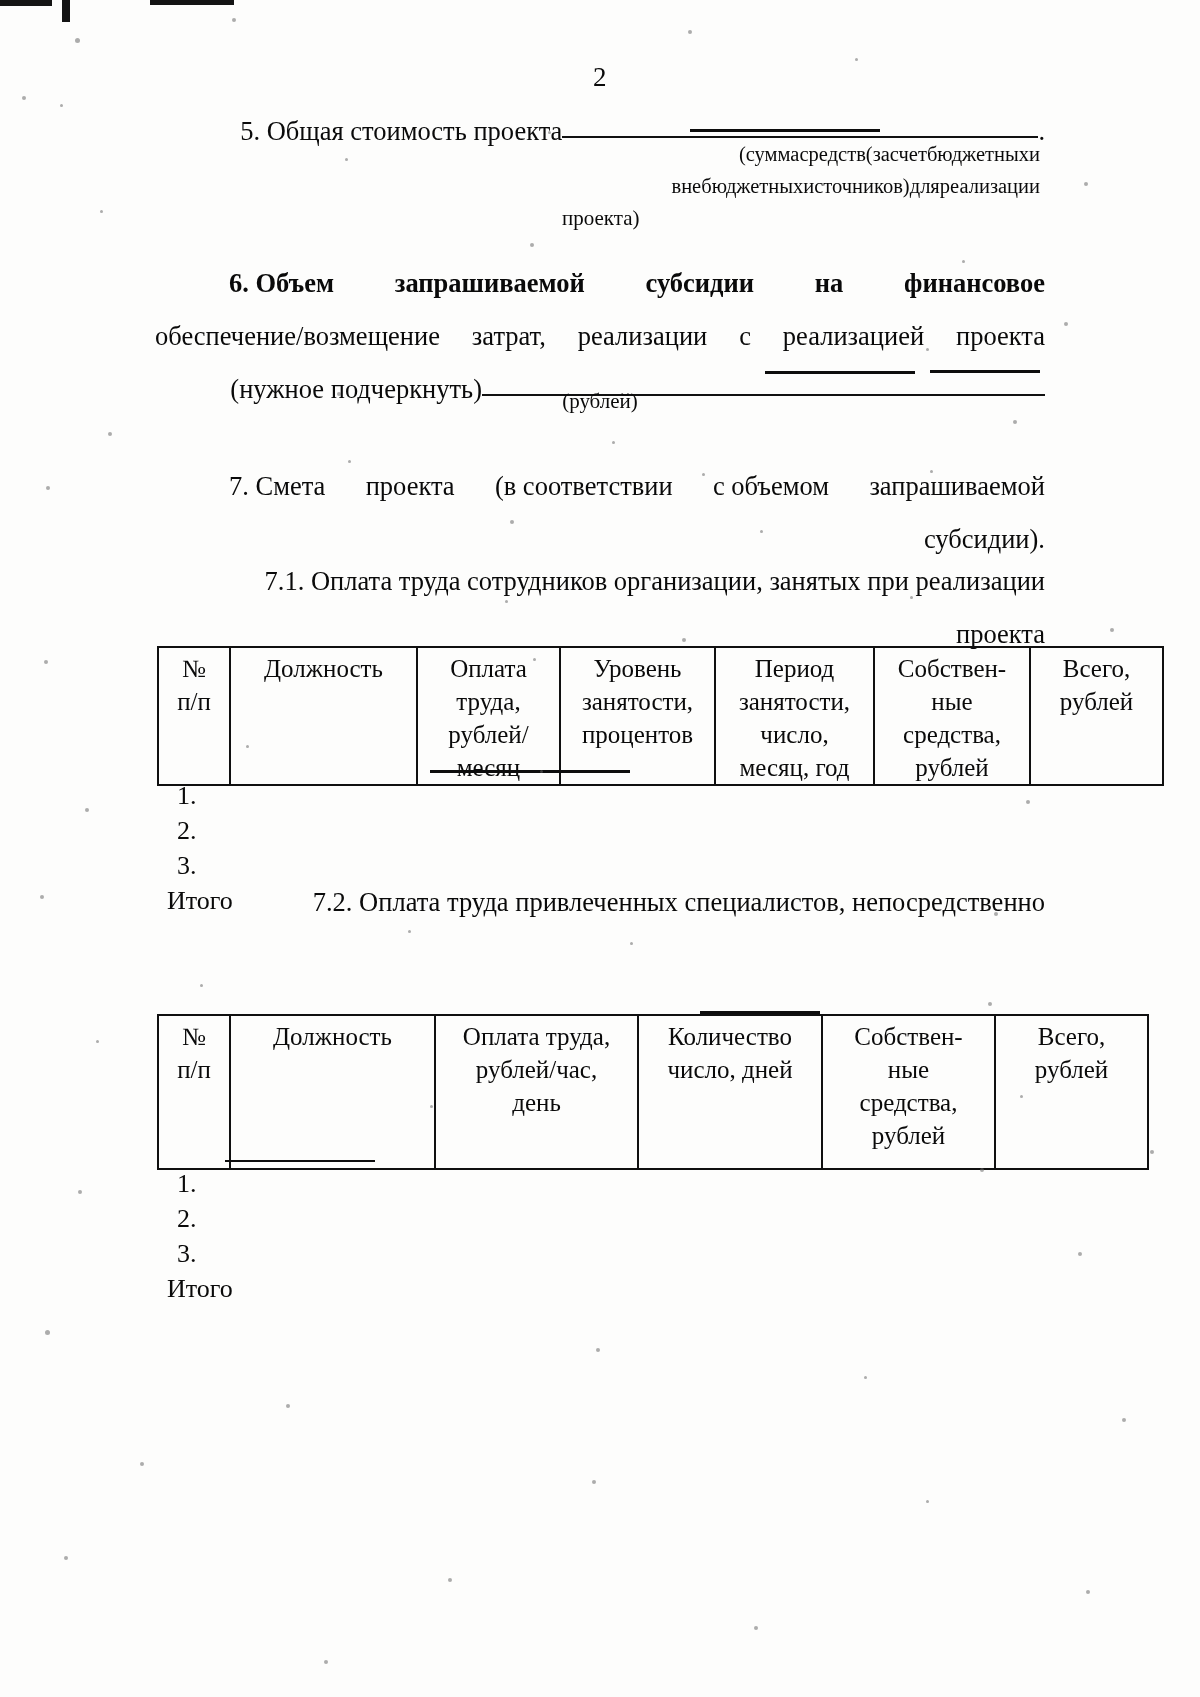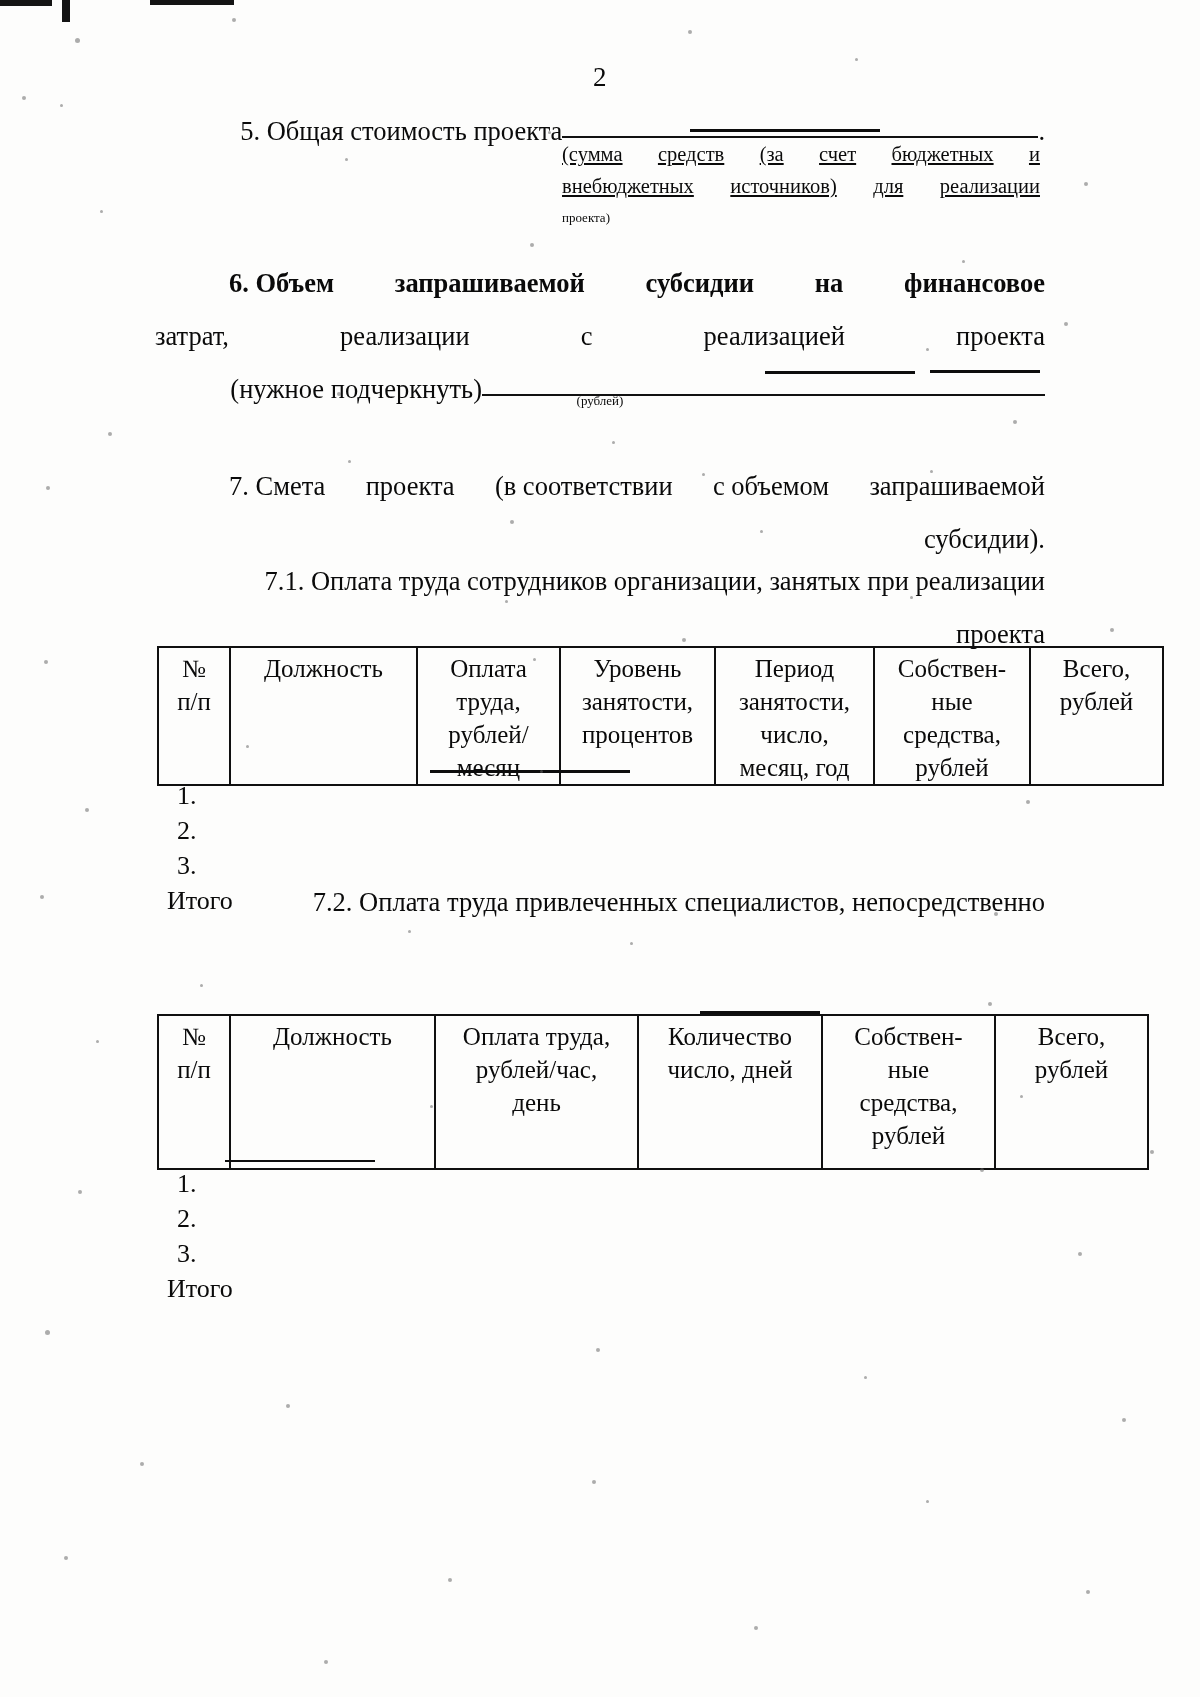--- a/index.html
+++ b/index.html
@@ -77,31 +77,30 @@
     white-space: pre;
   }
 
   .fillline {
     display: inline-block;
     border-bottom: 2.2px solid #111;
     vertical-align: 2px;
   }
 
   .caption {
-    font-size: 13px;
+    font-size: 21px;
     line-height: 32px;
     text-align: justify;
   }
   .cap-jline {
     display: flex;
-    justify-content: space-between;
+    justify-content: flex-end;
     font-size: 20.5px;
     line-height: 32px;
     white-space: pre;
-    text-decoration: underline;
   }
 
   
   table.smeta {
     border-collapse: collapse;
     table-layout: fixed;
   }
   table.smeta td {
     border: 2.2px solid #101010;
     text-align: center;
@@ -153,21 +152,21 @@
         <span>внебюджетных</span><span>источников)</span><span>для</span><span>реализации</span>
       </div>
       <div class="caption">проекта)</div>
     </div>
 
     <div class="block" style="left:155px;top:257px;width:890px;">
       <div class="jline" style="padding-left:74px;font-weight:bold;">
         <span>6. Объем</span><span>запрашиваемой</span><span>субсидии</span><span>на</span><span>финансовое</span>
       </div>
       <div class="jline">
-        <span>затрат,</span><span>реализации</span><span>с</span><span>реализацией</span><span>проекта</span>
+        <span>обеспечение/возмещение</span><span>затрат,</span><span>реализации</span><span>с</span><span>реализацией</span><span>проекта</span>
       </div>
       <div class="para nojust" style="white-space:nowrap;">
         <span>(нужное подчеркнуть)</span><span class="fillline" style="width:563px;"></span>
       </div>
     </div>
 
     <div class="block" style="left:0px;top:385px;width:1200px;text-align:center;">
       <span class="caption">(рублей)</span>
     </div>
 

